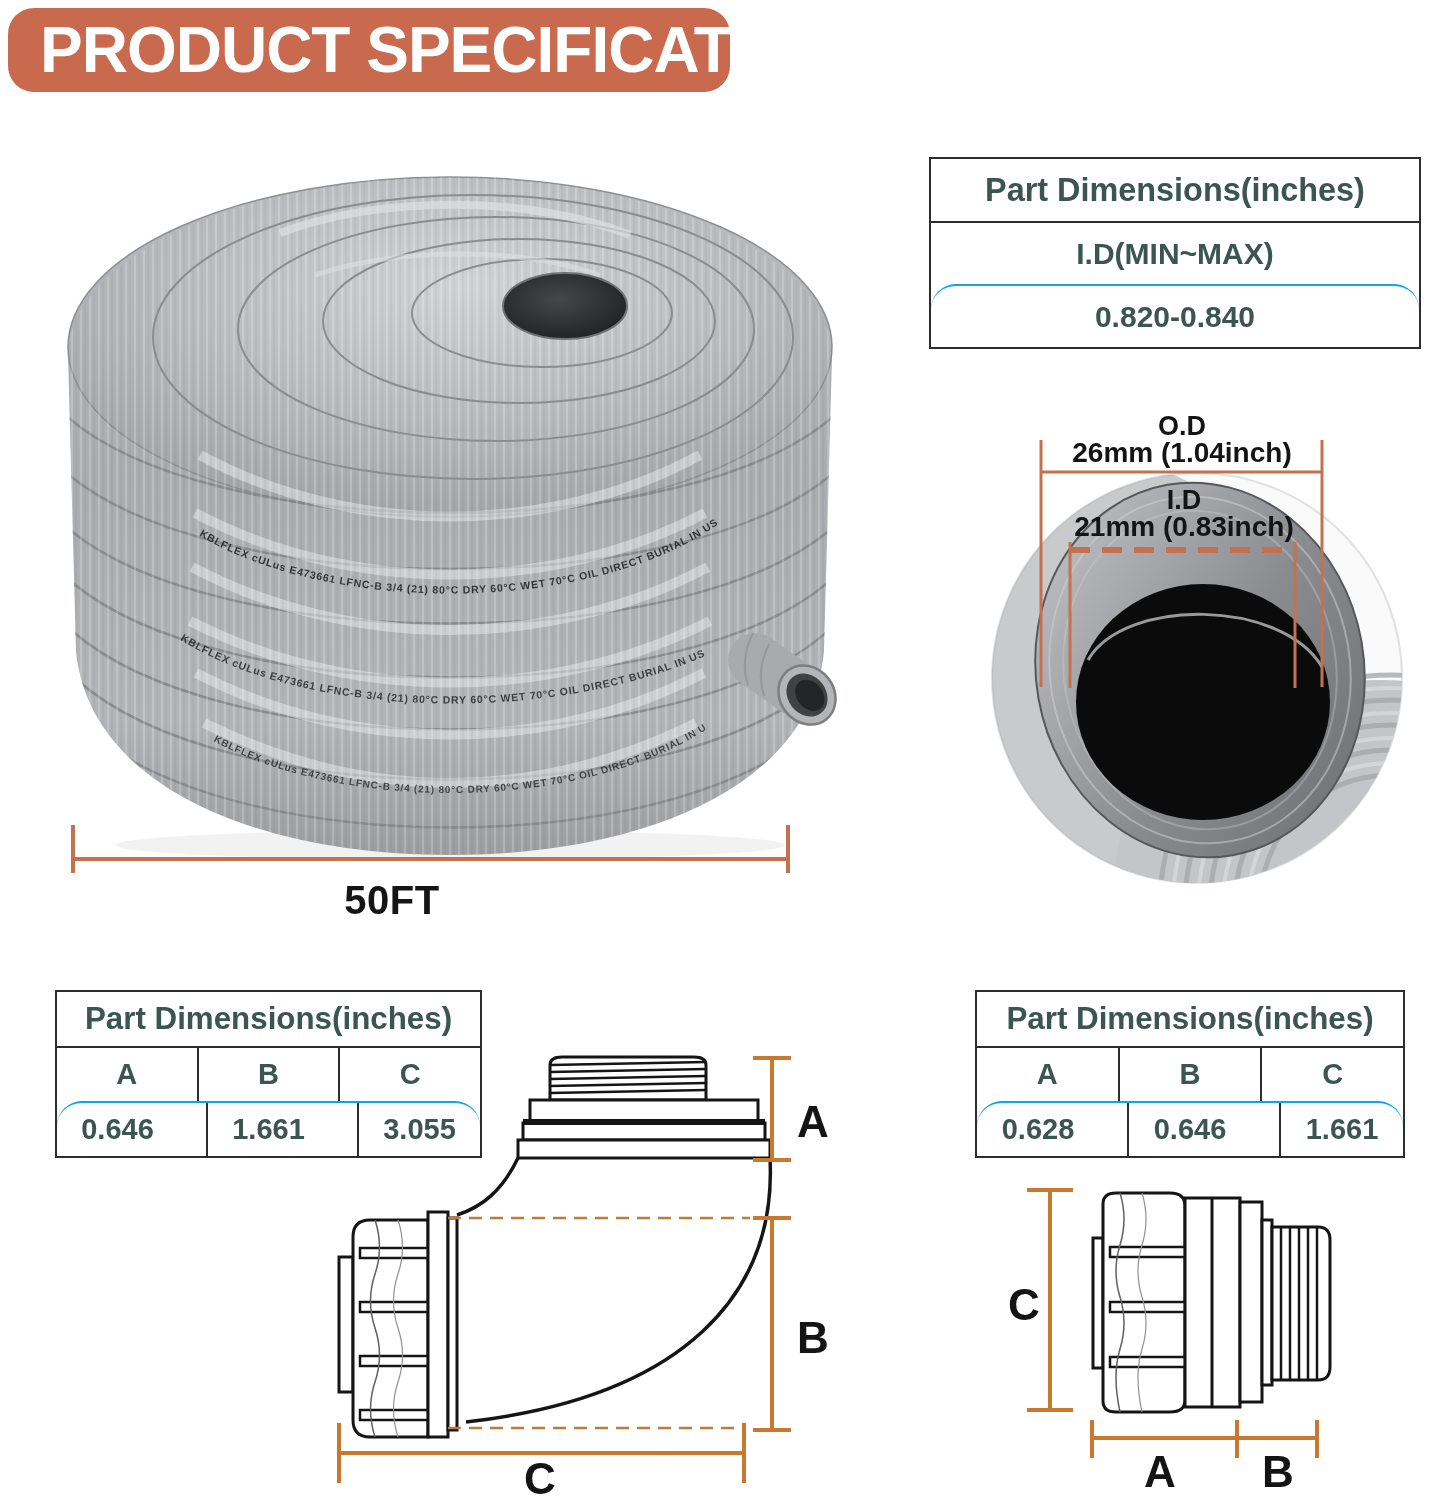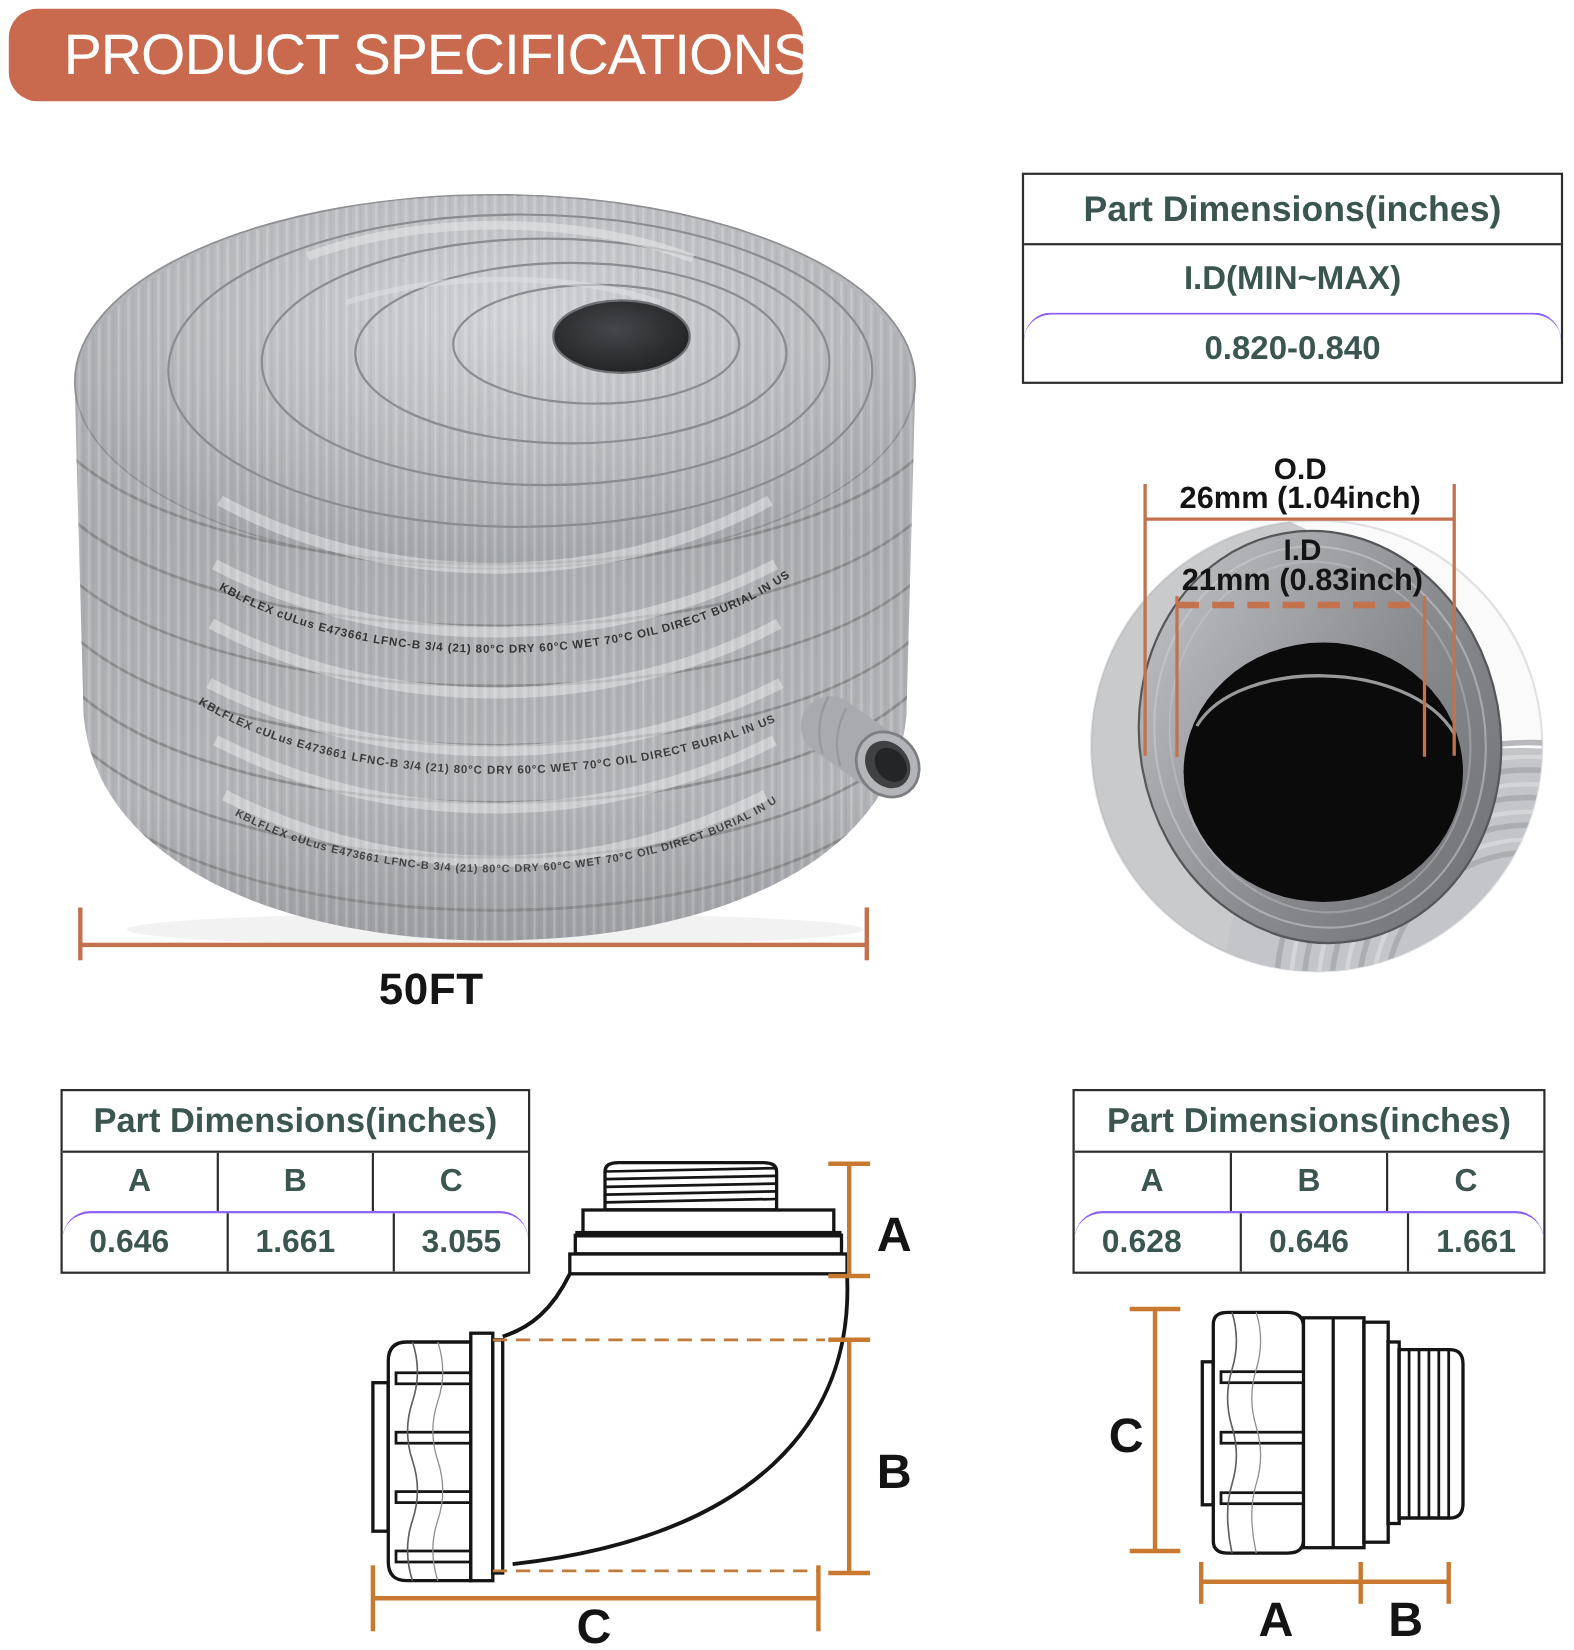--- a/index.html
+++ b/index.html
@@ -4,29 +4,29 @@
 <style>
   html,body{margin:0;padding:0;background:#fff;}
   .stage{position:relative;width:1431px;height:1500px;background:#fff;overflow:hidden;
          font-family:"Liberation Sans",sans-serif;}
   .stage svg{position:absolute;display:block;}
   svg text{font-family:"Liberation Sans",sans-serif;font-weight:bold;fill:#141414;}
 
   
   .banner{position:absolute;left:8px;top:8px;width:722px;height:84px;background:#c96a4e;
           border-radius:26px;display:flex;align-items:center;}
-  .banner span{color:#fff;font-size:52px;font-weight:400;letter-spacing:-1px;padding-left:50px;white-space:nowrap;}
+  .banner span{color:#fff;font-size:64px;font-weight:700;letter-spacing:-1px;padding-left:32px;white-space:nowrap;}
 
   
   .spec-table{position:absolute;display:flex;flex-direction:column;border:2px solid #2d2d2d;
               background:#fff;color:#3b5650;font-weight:bold;text-align:center;}
   .tt{flex:1.02;display:flex;align-items:center;justify-content:center;border-bottom:2px solid #2d2d2d;
       font-size:1.08em;white-space:nowrap;}
   .trow{flex:1;display:flex;border-radius:25px;}
-  .trow.vals{border-top:2px solid #8b5cf6;gap:28px;}
+  .trow.vals{border-top:2px solid #0ea5e9;gap:28px;}
   .tcell{flex:1;display:flex;align-items:center;justify-content:center;white-space:nowrap;}
   .tcell + .tcell{border-left:2px solid #2d2d2d;}
   #table-conduit{left:929px;top:157px;width:488px;height:188px;font-size:30px;}
   #table-elbow{left:55px;top:990px;width:423px;height:164px;font-size:29px;}
   #table-straight{left:975px;top:990px;width:426px;height:164px;font-size:29px;}
 
   
   .dim50-line{position:absolute;left:73px;top:857px;width:715px;height:4px;background:#c4714e;}
   .dim50-tick{position:absolute;top:825px;width:4px;height:48px;background:#c4714e;}
   .dim50-tick.left{left:71px;}

